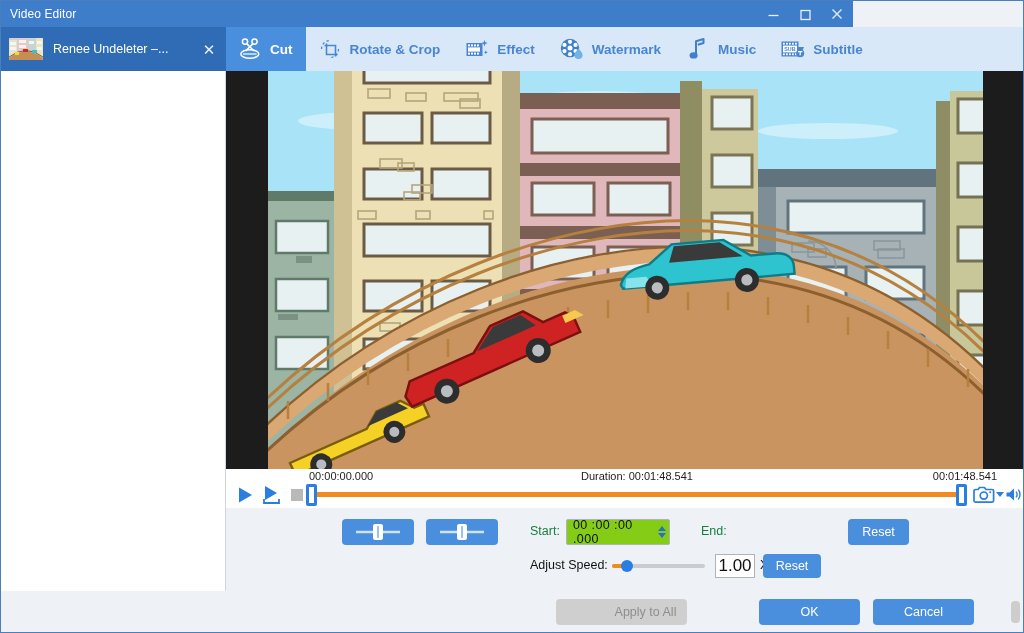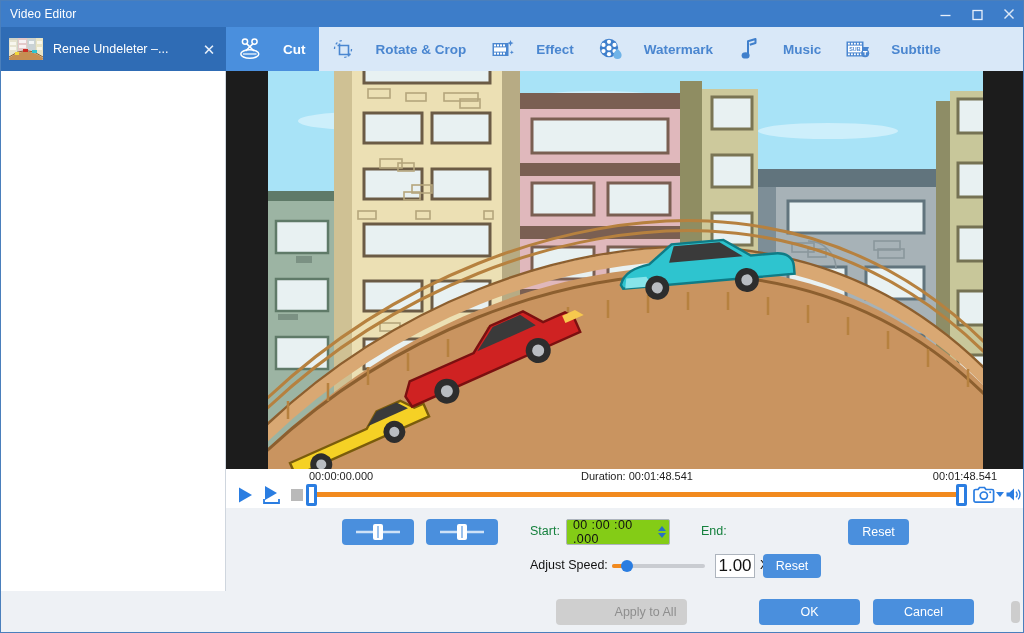--- a/index.html
+++ b/index.html
@@ -13,21 +13,21 @@
   #app {
     position: relative;
     width: 1024px; height: 633px;
     background: #eef1f5;
     border: 1px solid #4a7fbc;
     overflow: hidden;
   }
 
   
   .titlebar {
-    position: absolute; left: 0; top: 0; width: 1024px; height: 26px;
+    position: absolute; left: 0; top: 0; width: 852px; height: 26px;
     background: #3d7dc9;
     display: flex; align-items: center;
   }
   .titlebar .title {
     color: #ffffff; font-size: 12px; padding-left: 9px; letter-spacing: .1px;
   }
   .winbtns {
     position: absolute; right: 0; top: 0; height: 26px;
     display: flex; align-items: center;
   }
@@ -60,21 +60,21 @@
     color: #e9f1fb; font-size: 15px; width: 18px; text-align: center; flex: 0 0 auto;
     line-height: 1;
   }
 
   .toolstrip {
     position: absolute; left: 225px; top: 0; right: 0; height: 44px;
     background: #d9e8f8;
     display: flex; align-items: stretch;
   }
   .tool {
-    display: flex; align-items: center; gap: 20px;
+    display: flex; align-items: center; gap: 7px;
     padding: 0 13px 0 11px; height: 44px; color: #4a86d0; font-size: 13.5px;
     font-weight: bold;
   }
   .tool.active { background: #4a8fdd; color: #ffffff; }
   .tool .ticon { display: flex; align-items: center; justify-content: center; width: 26px; height: 26px; }
   .tool svg { display: block; }
 
   
   .sidepanel {
     position: absolute; left: 0; top: 70px; width: 225px; bottom: 0;

